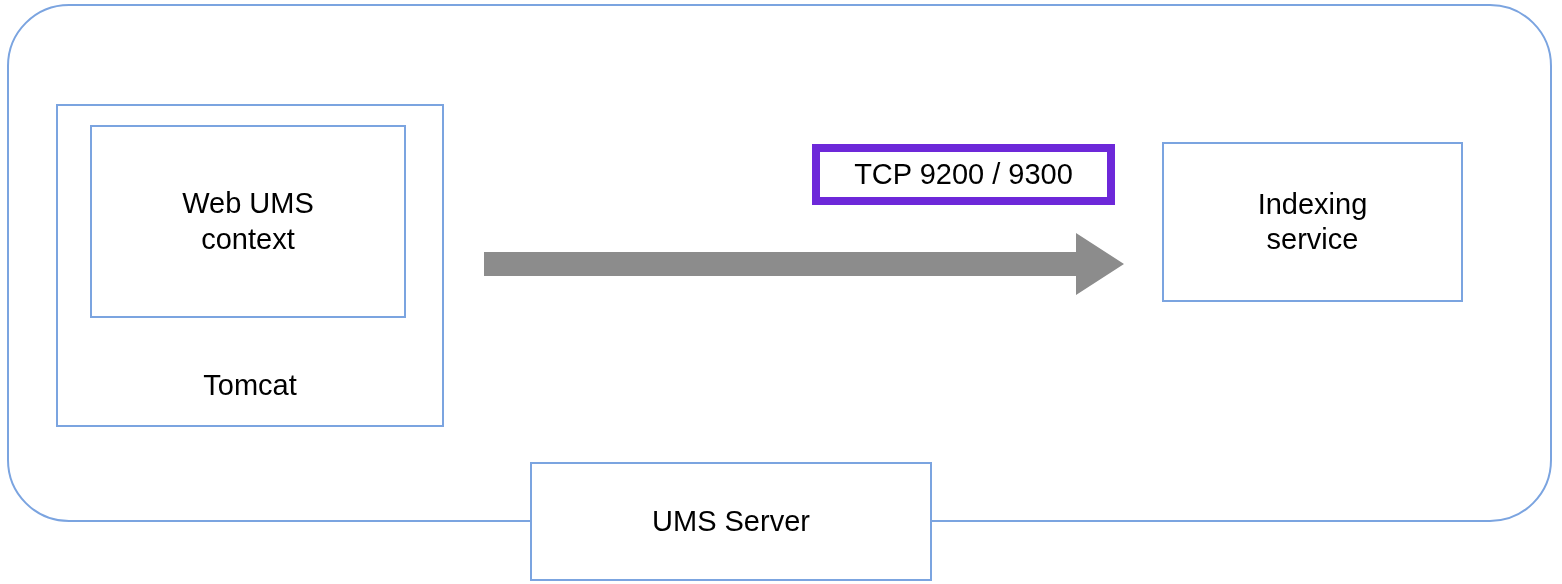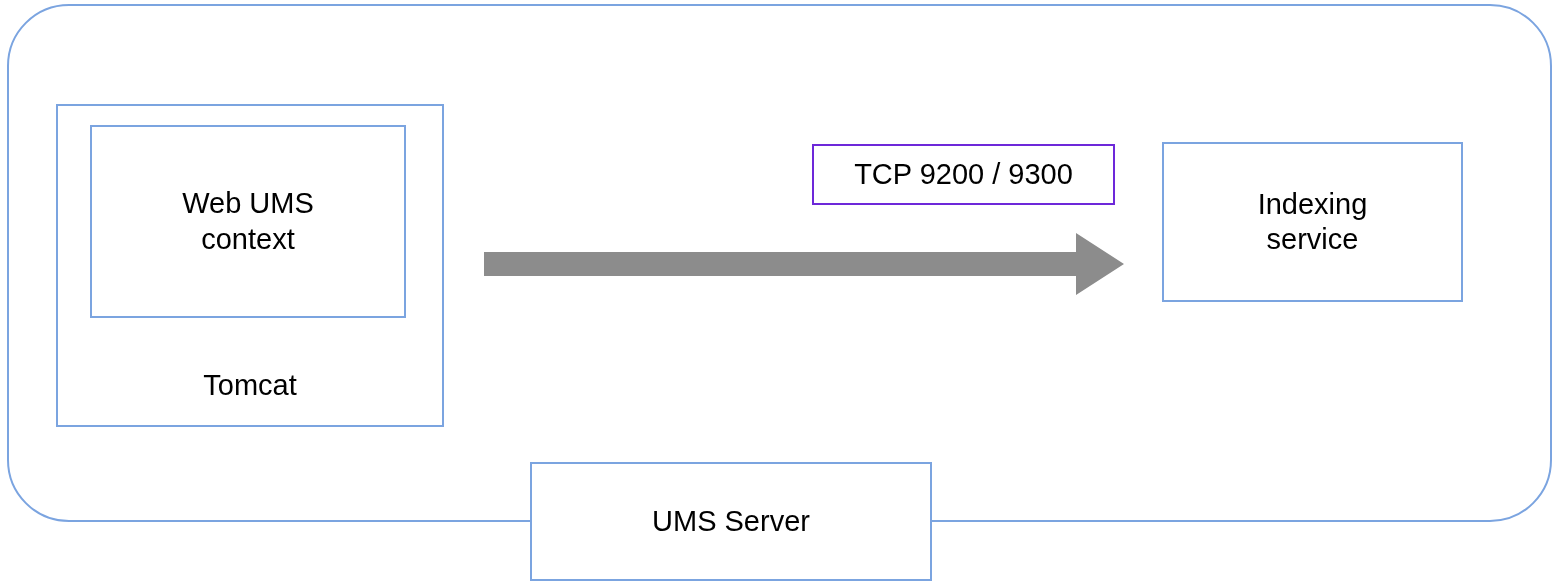--- a/index.html
+++ b/index.html
@@ -81,21 +81,21 @@
   }
 
   
   .callout {
     position: absolute;
     left: 812px;
     top: 144px;
     width: 303px;
     height: 61px;
     box-sizing: border-box;
-    border: 2px solid #6d28d9;
+    border: 8px solid #6d28d9;
     background: #ffffff;
     display: flex;
     align-items: center;
     justify-content: center;
     color: #000000;
     font-size: 29px;
   }
 
   
   .flow-arrow {

